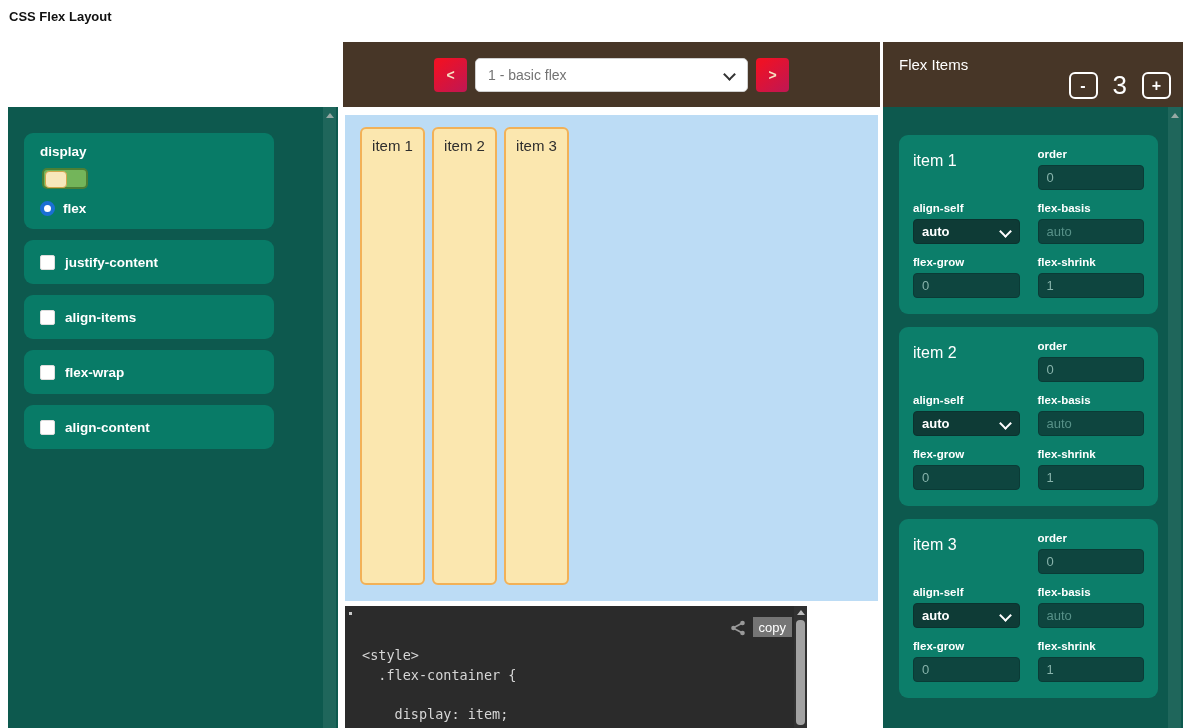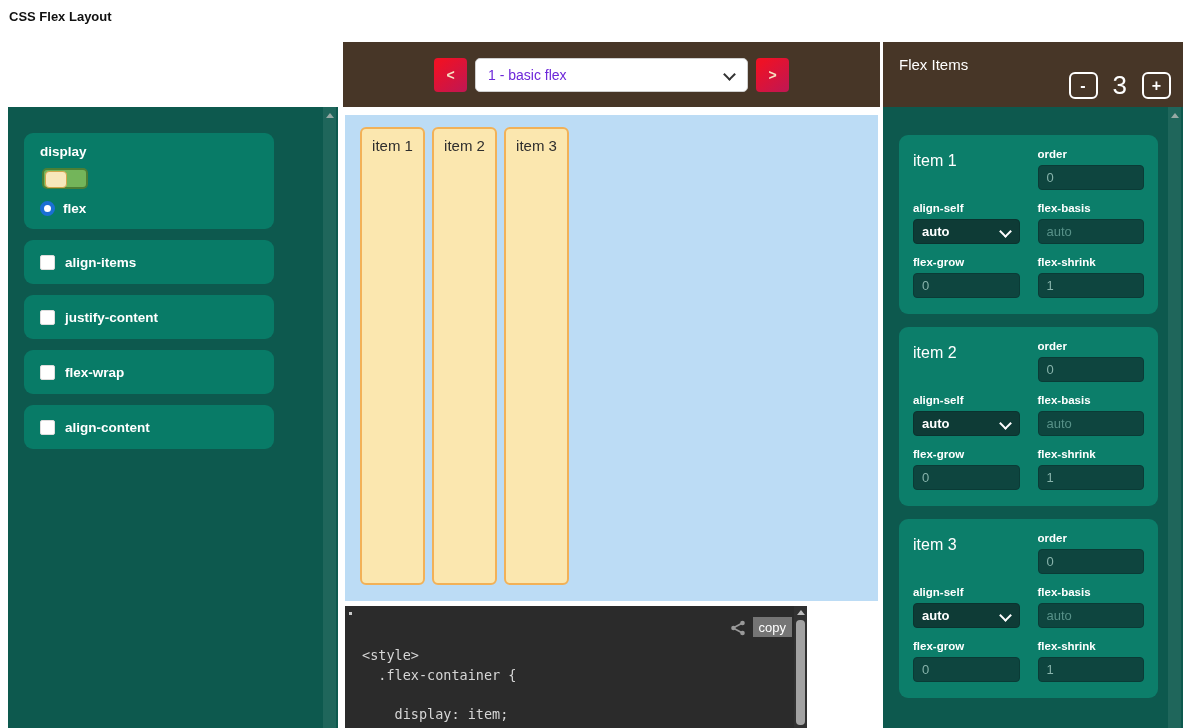--- a/index.html
+++ b/index.html
@@ -37,21 +37,21 @@
   .checkbox{width:13px;height:13px;background:#fff;border:1px solid #ddd;border-radius:2px;flex:none;}
   .check-card .lcard-label{margin-left:10px;}
 
   
   .mid-header{height:65px;background:#473627;display:flex;justify-content:center;align-items:center;gap:8px;}
   .nav-btn{width:33px;height:34px;border:none;border-radius:4px;cursor:pointer;
            background:linear-gradient(140deg,#ee1126 15%,#c4164f 90%);
            color:#f7e4c4;font-size:14px;font-weight:bold;font-family:inherit;}
   .select-wrap{position:relative;}
   .mid-select{appearance:none;-webkit-appearance:none;width:273px;height:34px;border:1px solid #cfcfcf;
-              border-radius:5px;background:#fff;color:#6d28d9;font-size:14px;font-family:inherit;
+              border-radius:5px;background:#fff;color:#737373;font-size:14px;font-family:inherit;
               padding:0 12px;}
   .chev{position:absolute;pointer-events:none;width:7px;height:7px;border-right:2px solid #333;
         border-bottom:2px solid #333;transform:rotate(45deg);}
   .mid-chev{right:14px;top:12px;}
 
   
   .flex-preview{position:absolute;top:73px;left:2px;width:533px;height:486px;background:#bcdcf5;
                 box-sizing:border-box;padding:12px 0 0 15px;display:flex;align-items:flex-start;}
   .flex-item-box{width:65px;height:458px;box-sizing:border-box;margin-right:7px;background:#fbe7af;
                  border:2px solid #f2b157;border-radius:6px;text-align:center;padding-top:8px;
@@ -104,25 +104,25 @@
           <span class="toggle-knob"></span>
         </div>
         <div class="radio-row">
           <span class="radio"></span>
           <span class="lcard-label">flex</span>
         </div>
       </div>
 
       <div class="lcard check-card">
         <span class="checkbox"></span>
+        <span class="lcard-label">justify-content</span>
+      </div>
+      <div class="lcard check-card">
+        <span class="checkbox"></span>
         <span class="lcard-label">align-items</span>
-      </div>
-      <div class="lcard check-card">
-        <span class="checkbox"></span>
-        <span class="lcard-label">justify-content</span>
       </div>
       <div class="lcard check-card">
         <span class="checkbox"></span>
         <span class="lcard-label">flex-wrap</span>
       </div>
       <div class="lcard check-card">
         <span class="checkbox"></span>
         <span class="lcard-label">align-content</span>
       </div>
 

